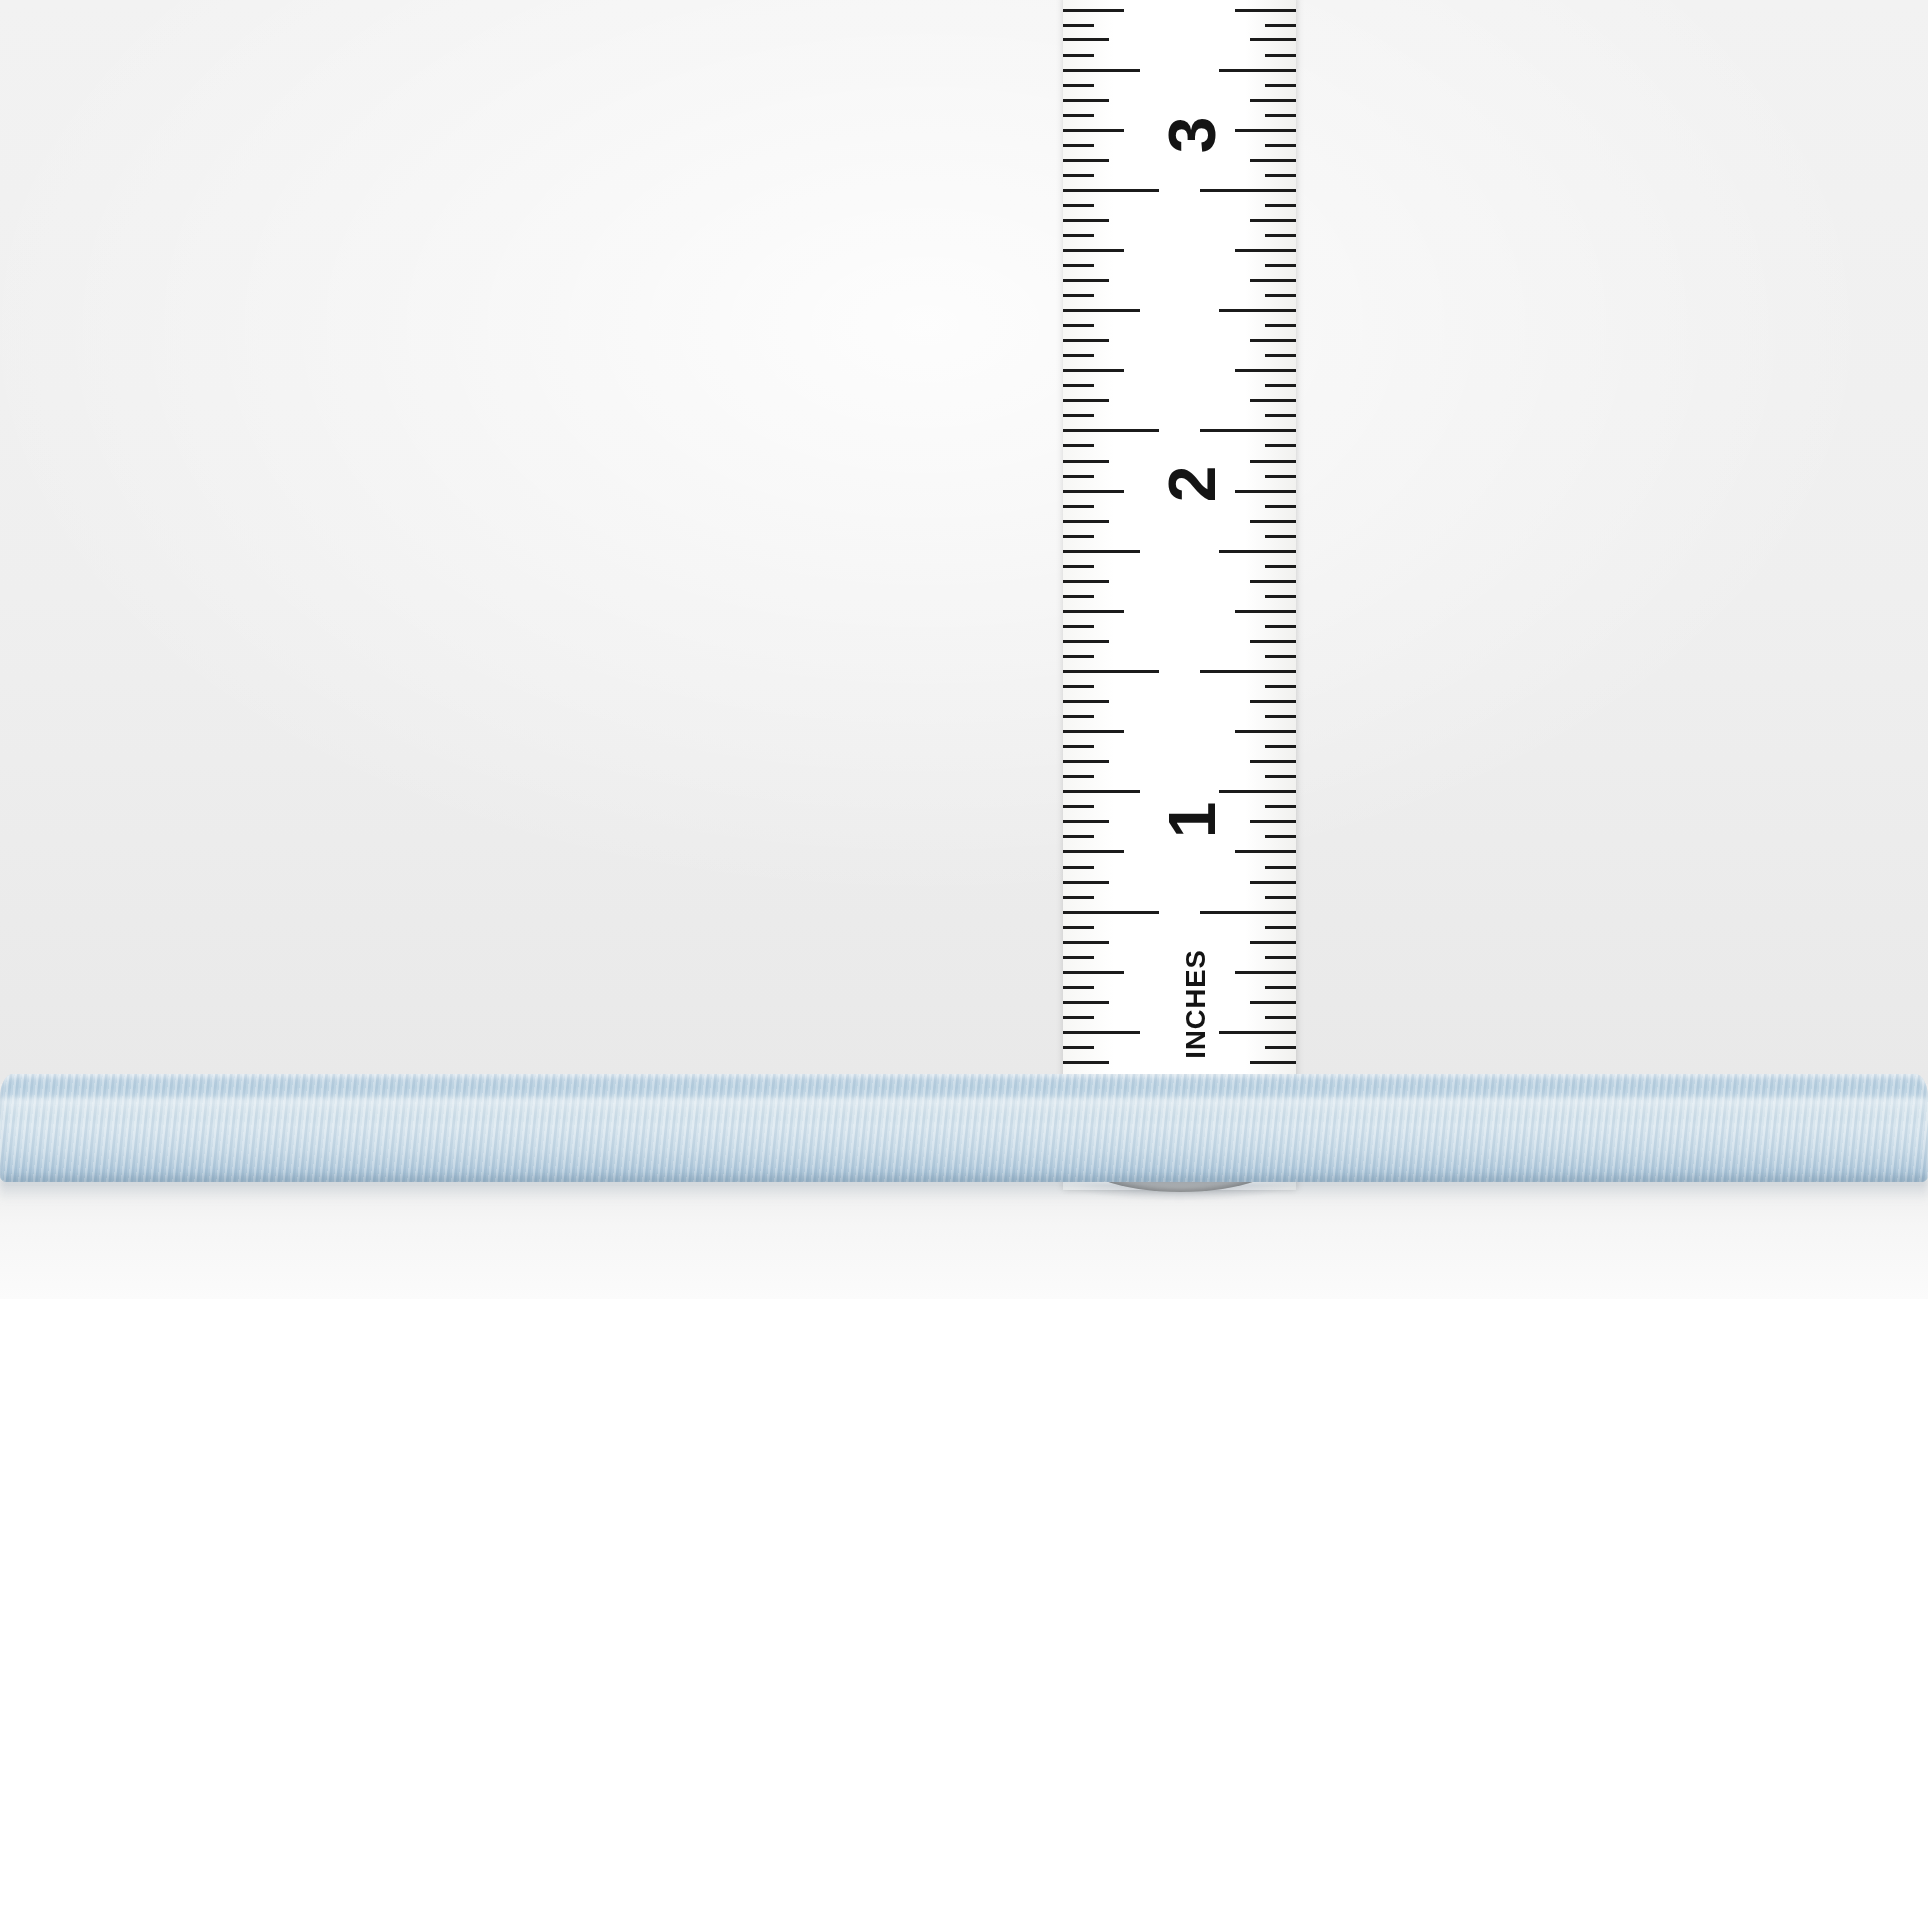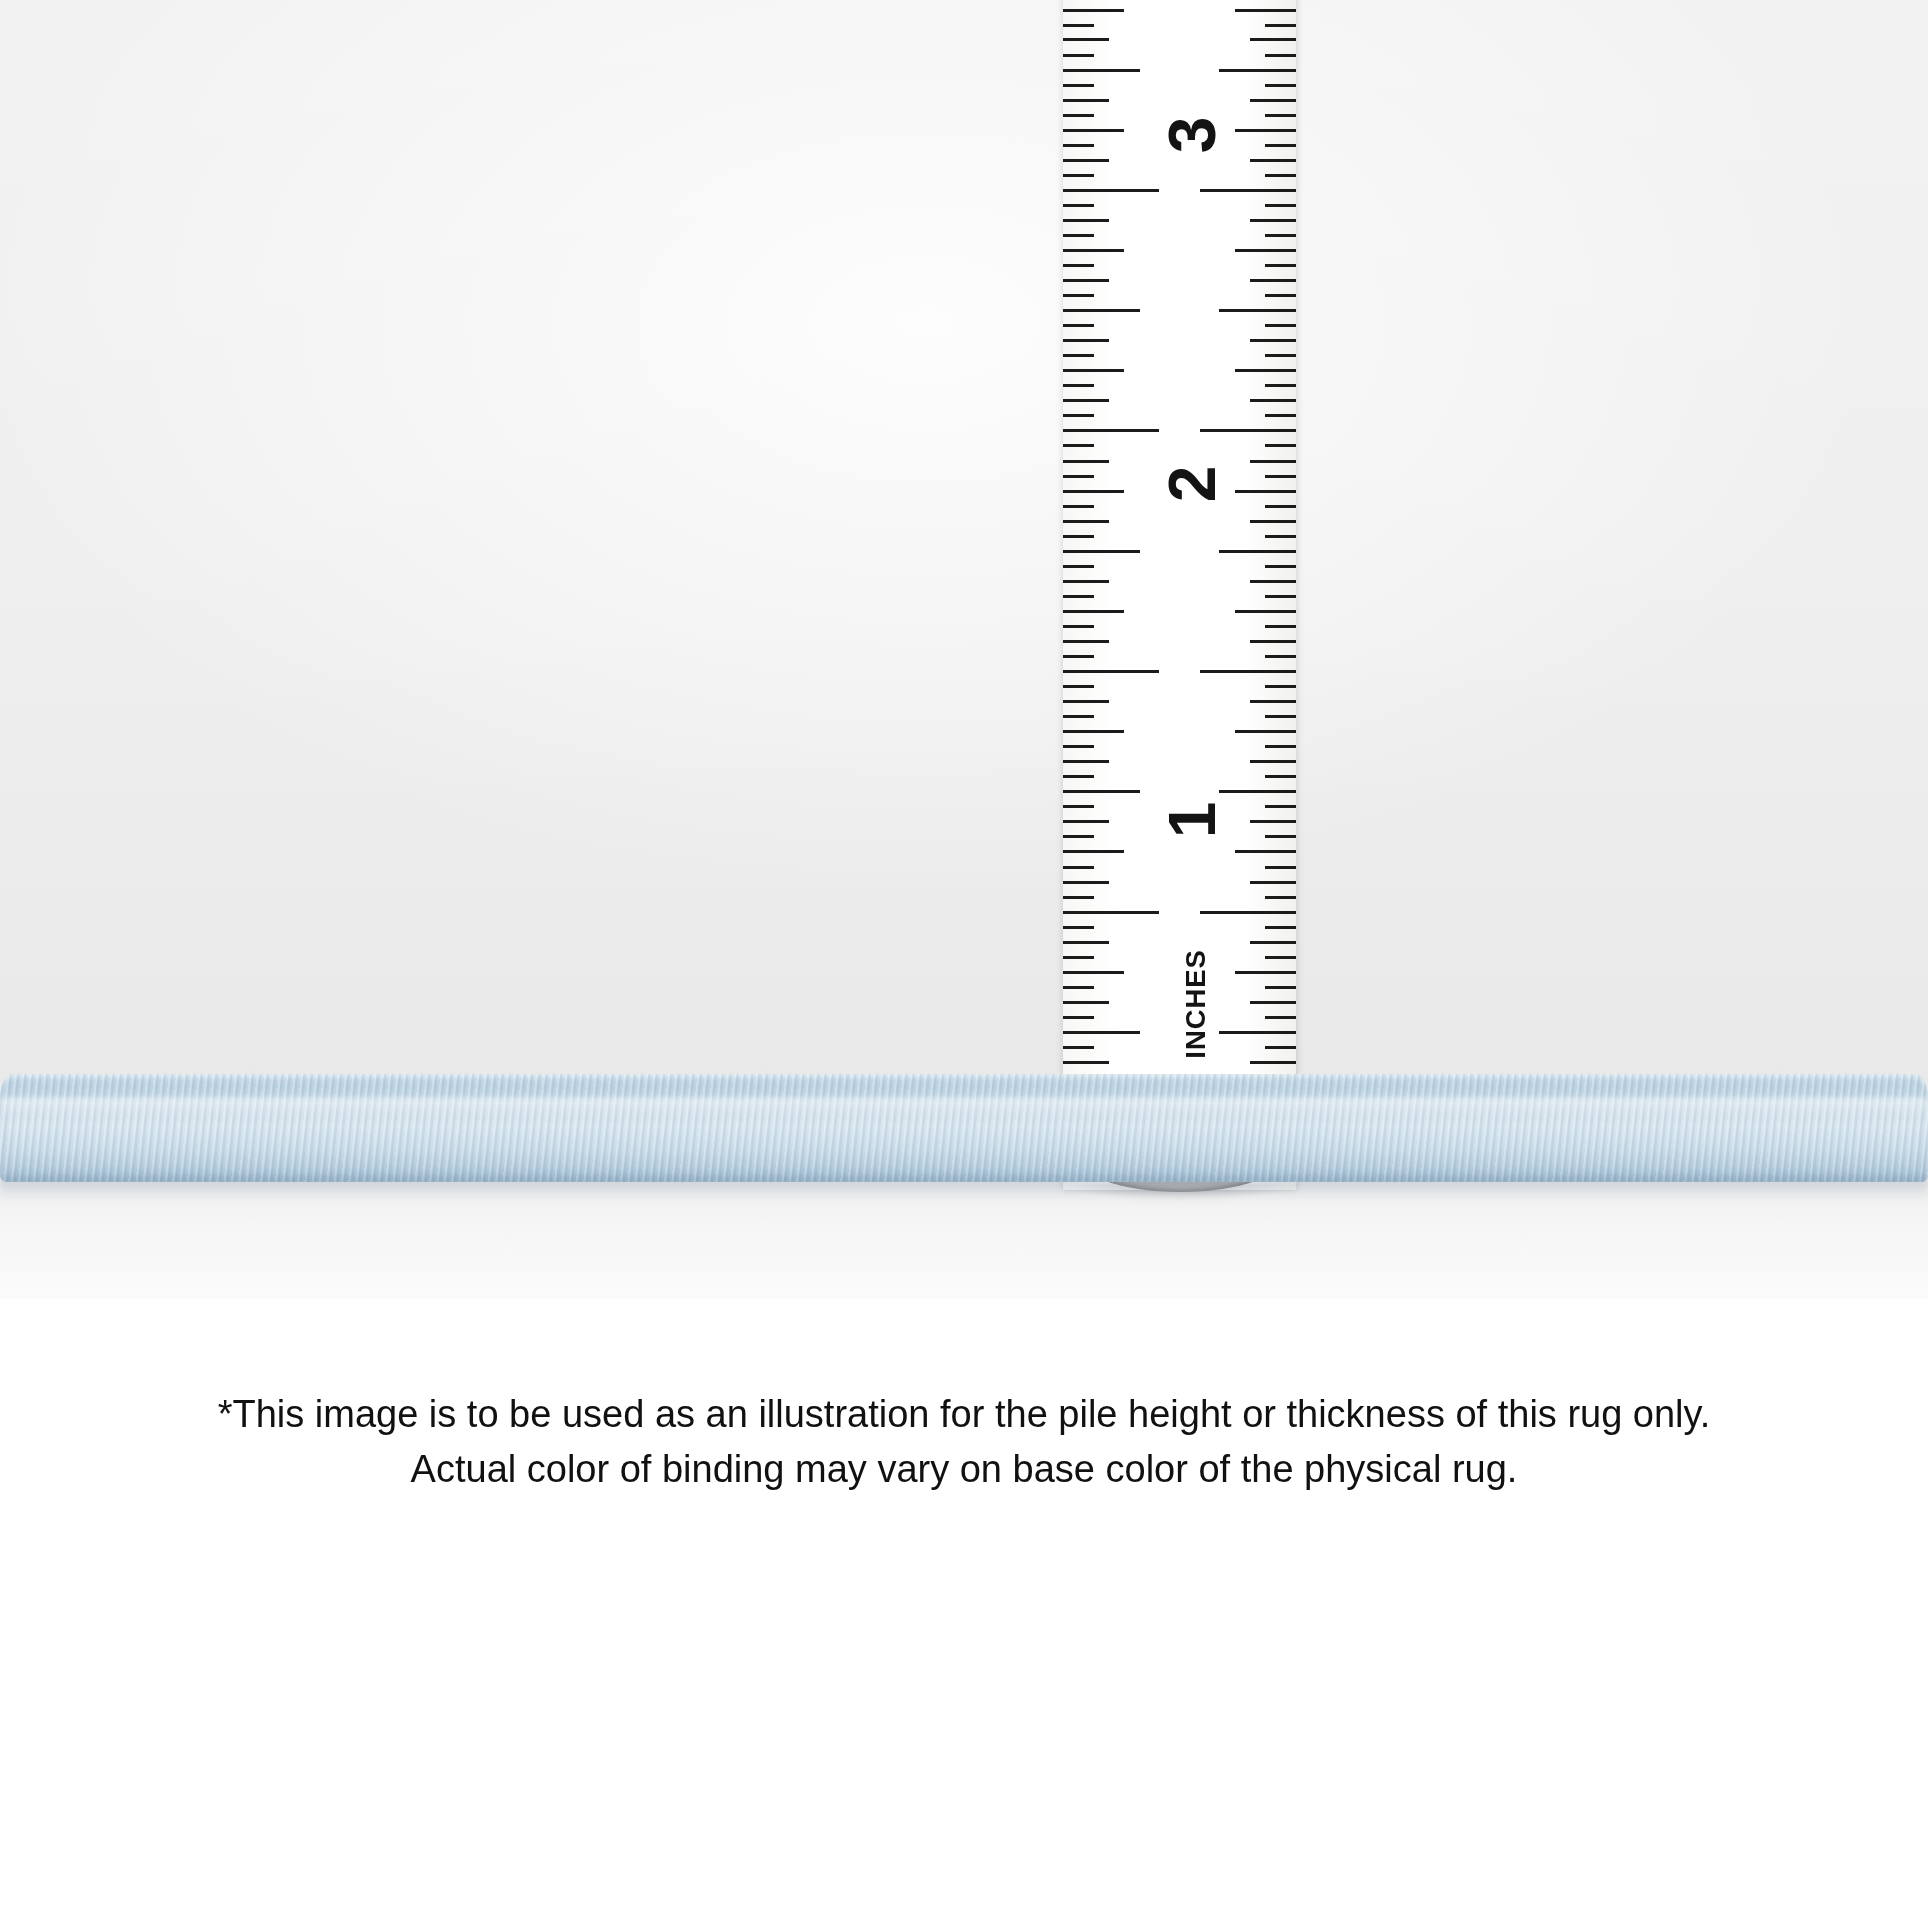--- a/index.html
+++ b/index.html
@@ -366,19 +366,15 @@
 
     <div class="rug">
       <div class="rug-body"></div>
       <div class="rug-texture"></div>
       <div class="rug-highlight"></div>
       <div class="rug-shadow"></div>
     </div>
 
   </div>
 
-  <div class="caption">
-    <span class="caption-line">*This image is to be used as an illustration for the pile height or thickness of this rug only.</span>
-    <span class="caption-line">Actual color of binding may vary on base color of the physical rug.</span>
-  </div>
 
 </div>
 
 
 </body></html>

